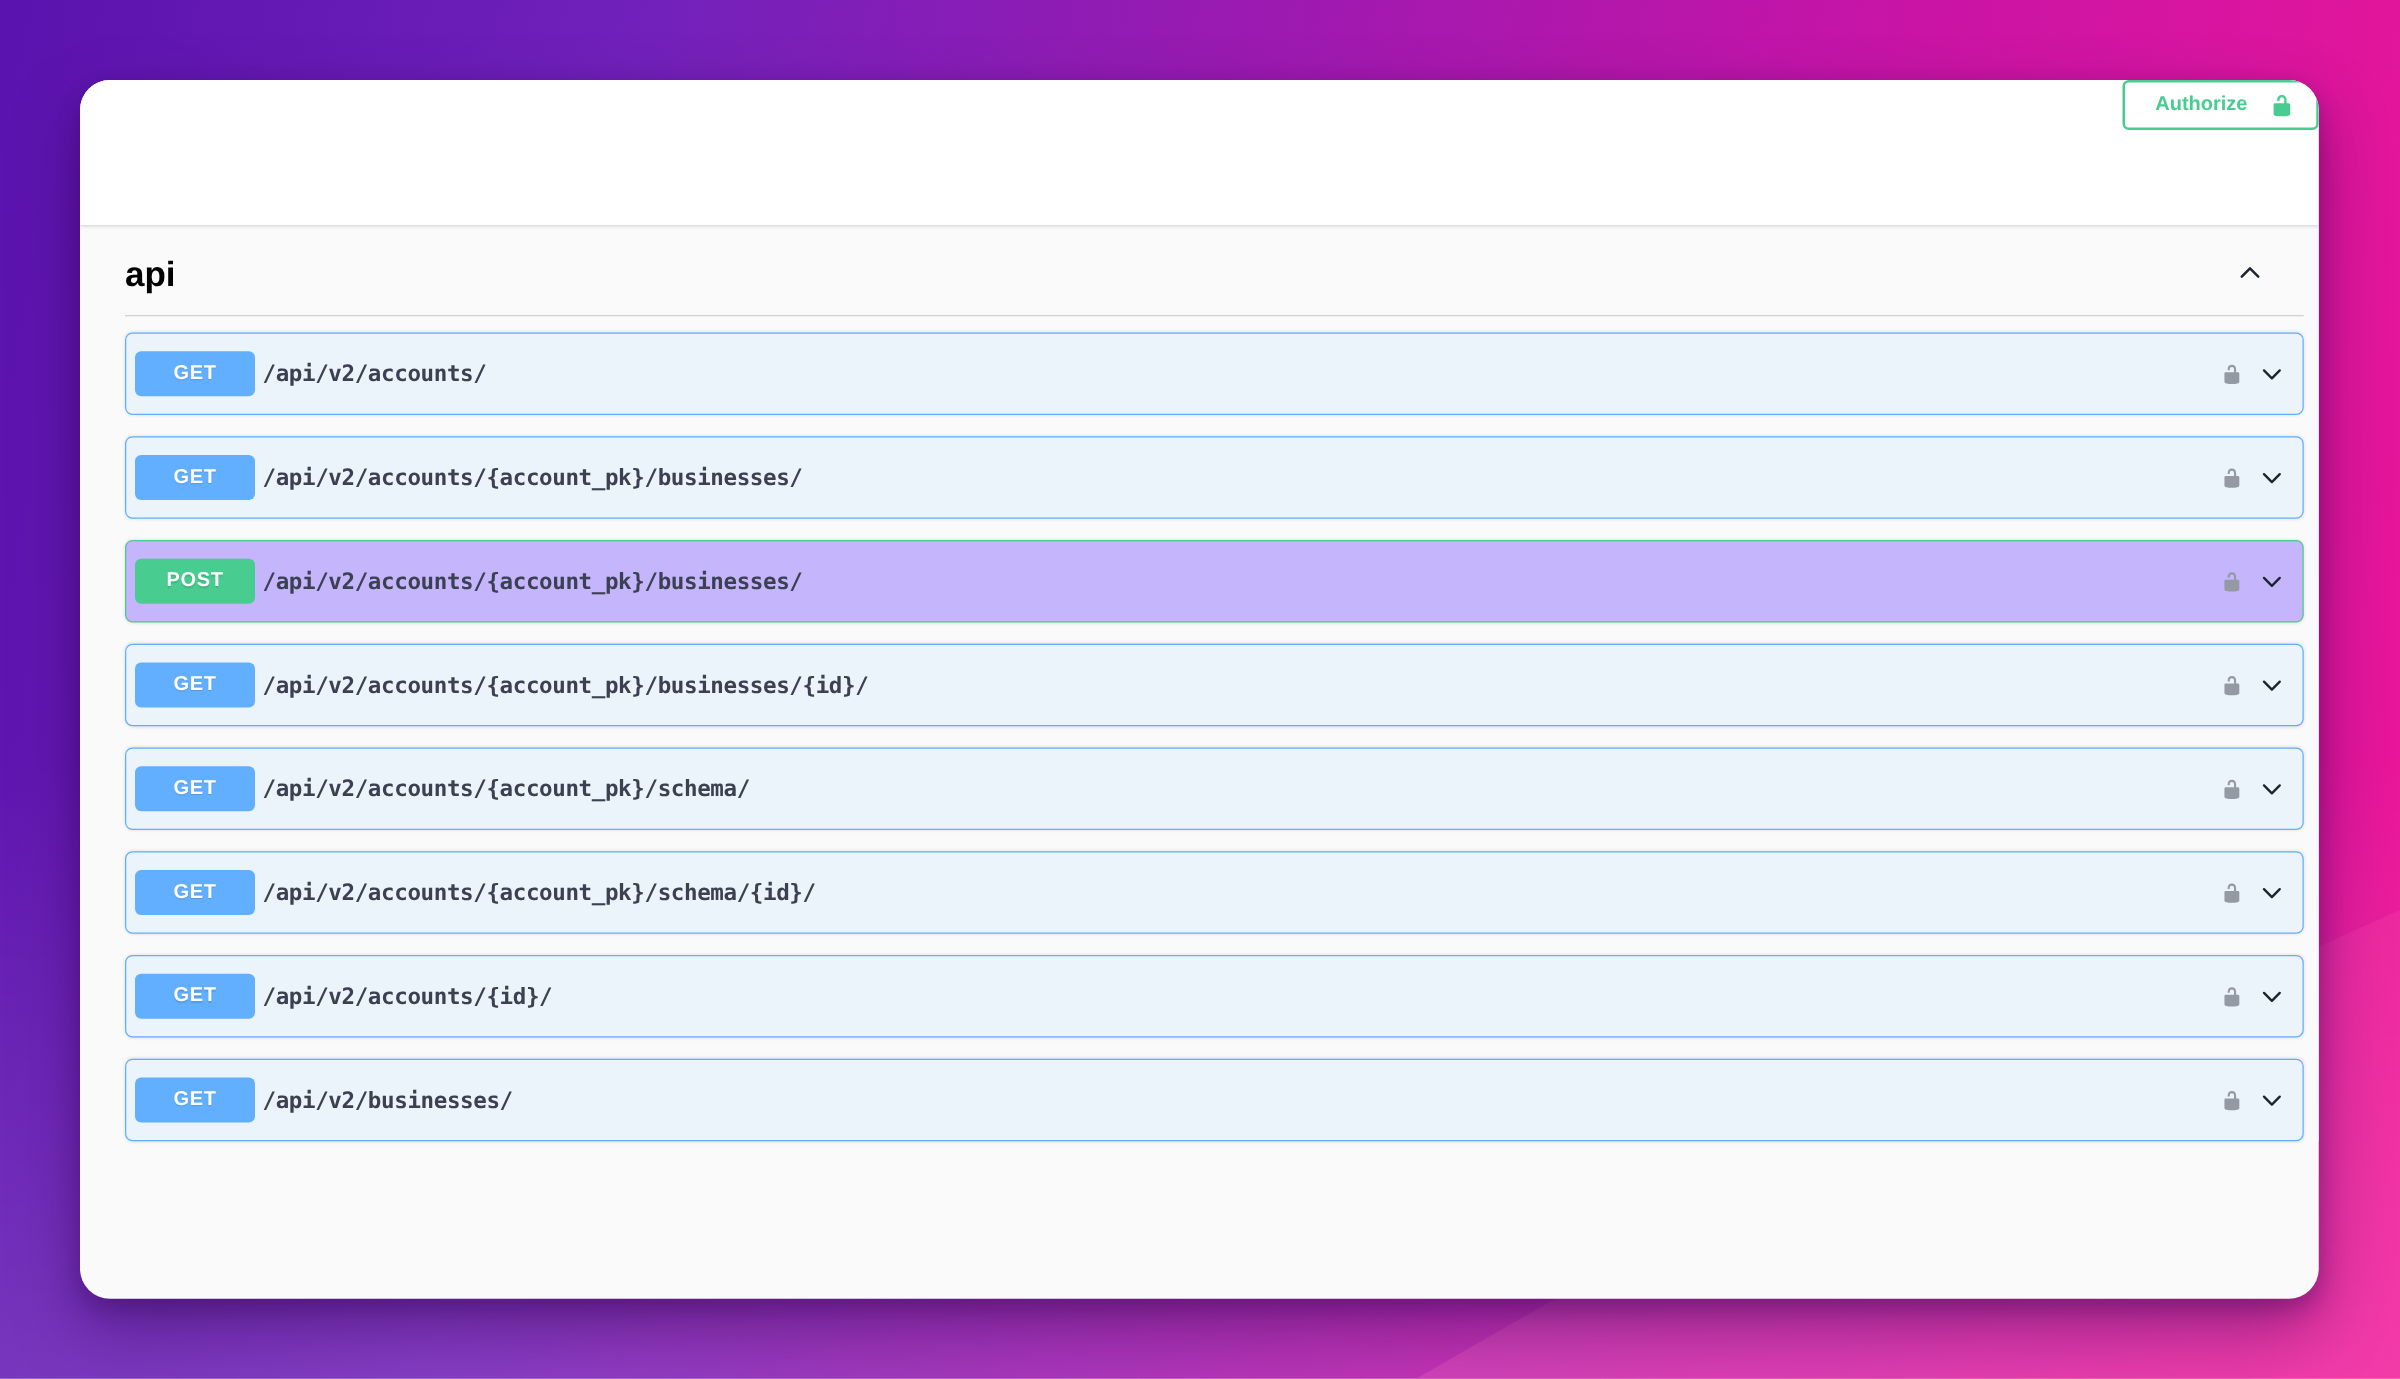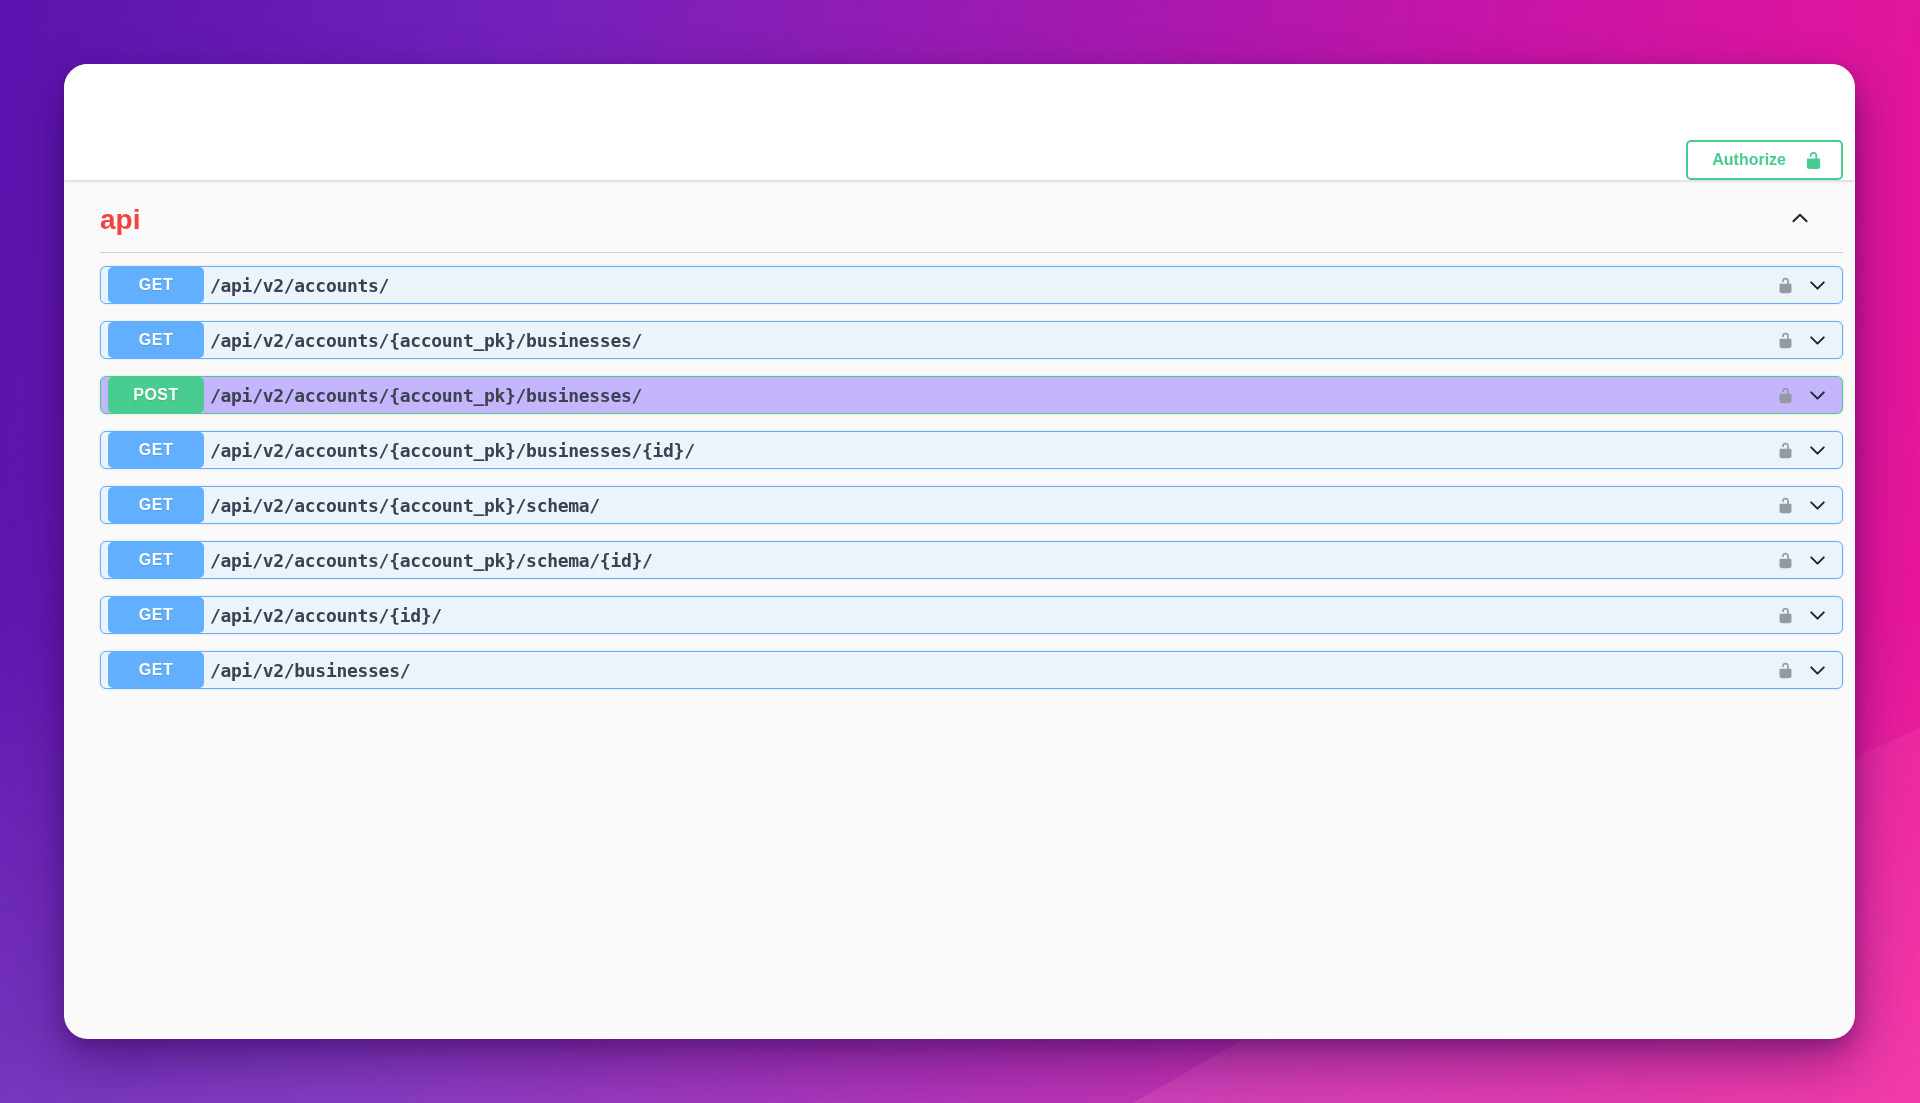--- a/index.html
+++ b/index.html
@@ -64,23 +64,23 @@
     cursor: pointer;
   }
   .description { margin-top: 26px; font-size: 17px; color: #3b4151; }
 
   
   .scheme {
     height: 116px;
     background: #ffffff;
     box-shadow: 0 1px 3px rgba(0,0,0,0.18);
     display: flex;
-    align-items: flex-end;
+    align-items: flex-start;
     justify-content: flex-end;
-    padding-right: 12px;
+    padding-right: 0;
     position: relative;
     z-index: 2;
   }
   .authorize {
     display: flex; align-items: center;
     gap: 18px;
     height: 40px;
     padding: 0 18px 0 24px;
     background: transparent;
     border: 2px solid var(--auth-color, #49cc90);
@@ -96,28 +96,28 @@
   
   .ops { padding: 0 12px 0 36px; background: #fafafa; }
   .tag-header {
     display: flex;
     align-items: center;
     justify-content: space-between;
     padding: 24px 0 16px 0;
     border-bottom: 1px solid rgba(59,65,81,0.22);
     cursor: pointer;
   }
-  .tag-header h3 { font-size: 28px; font-weight: bold; color: #ef4444; }
+  .tag-header h3 { font-size: 28px; font-weight: bold; color: #000000; }
   .tag-header .collapse { margin-right: 32px; color: #1c2430; }
 
   #endpoint-list { padding-top: 13px; }
   .opblock {
     display: flex;
     align-items: center;
-    height: 38px;
+    height: 66px;
     margin-bottom: 17px;
     border-radius: 6px;
     border: 1px solid;
     padding: 0 14px 0 7px;
     box-shadow: 0 0 3px rgba(0,0,0,0.12);
     cursor: pointer;
   }
   .opblock.get  { background: #ebf3fb; border-color: var(--get-badge, #61affe); }
   .opblock.post { background: #c4b5fd; border-color: var(--post-badge, #49cc90); }
   .method {

